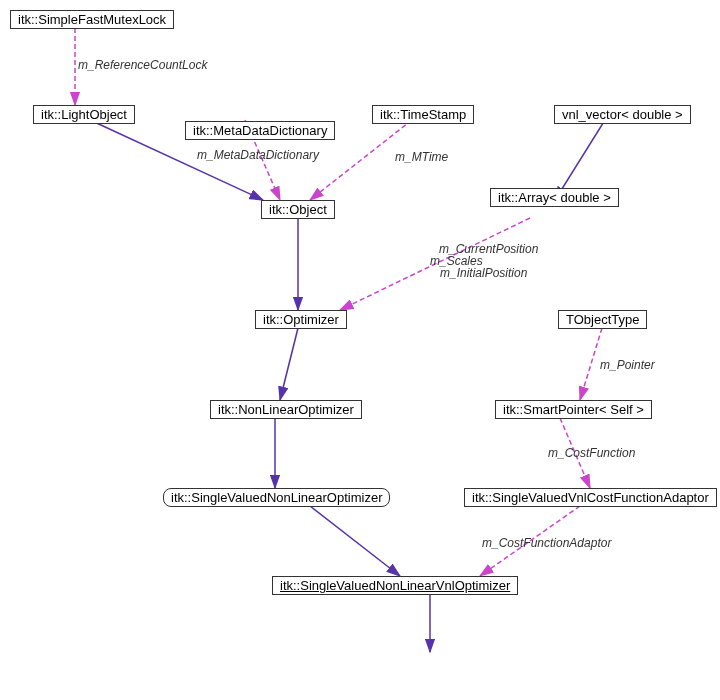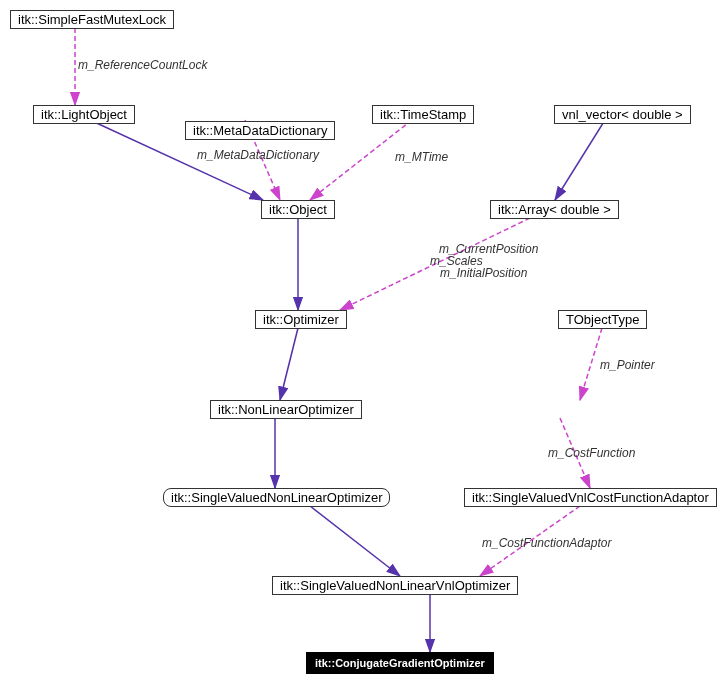--- a/index.html
+++ b/index.html
@@ -109,36 +109,36 @@
   <div class="node" style="left:33px; top:105px;">itk::LightObject</div>
 
   <div class="node" style="left:185px; top:105px;margin-top:16px;">itk::MetaDataDictionary</div>
 
   <div class="node" style="left:372px; top:105px;">itk::TimeStamp</div>
 
   <div class="node" style="left:554px; top:105px;">vnl_vector&lt; double &gt;</div>
 
   <div class="node" style="left:261px; top:200px;">itk::Object</div>
 
-  <div class="node" style="left:490px; top:200px;">itk::Array&lt; double &gt;</div>
+  <div class="node" style="left:490px; top:188px;">itk::Array&lt; double &gt;</div>
 
   <div class="node" style="left:255px; top:310px;">itk::Optimizer</div>
 
   <div class="node" style="left:558px; top:310px;">TObjectType</div>
 
   <div class="node" style="left:210px; top:400px;">itk::NonLinearOptimizer</div>
 
+  <div class="node" style="left:495px; top:400px;">itk::SmartPointer&lt; Self &gt;</div>
 
   <div class="node" style="left:163px; top:488px;border-radius:8px;">itk::SingleValuedNonLinearOptimizer</div>
 
   <div class="node" style="left:464px; top:488px;">itk::SingleValuedVnlCostFunctionAdaptor</div>
 
-  <div class="node" style="left:272px; top:576px;">itk::SingleValuedNonLinearVnlOptimizer</div>
+  <div class="node" style="left:272px; top:576px;text-decoration:underline;">itk::SingleValuedNonLinearVnlOptimizer</div>
 
-  <div class="node-bold" style="left:306px; top:652px;">itk::ConjugateGradientOptimizer</div>
 
   <div class="label" style="left:78px; top:58px;">m_ReferenceCountLock</div>
 
   <div class="label" style="left:197px; top:148px;">m_MetaDataDictionary</div>
 
   <div class="label" style="left:395px; top:150px;">m_MTime</div>
 
   <div class="label" style="left:415px; top:242px;margin-left:24px;">m_CurrentPosition</div>
 
   <div class="label" style="left:430px; top:254px;">m_Scales</div>

